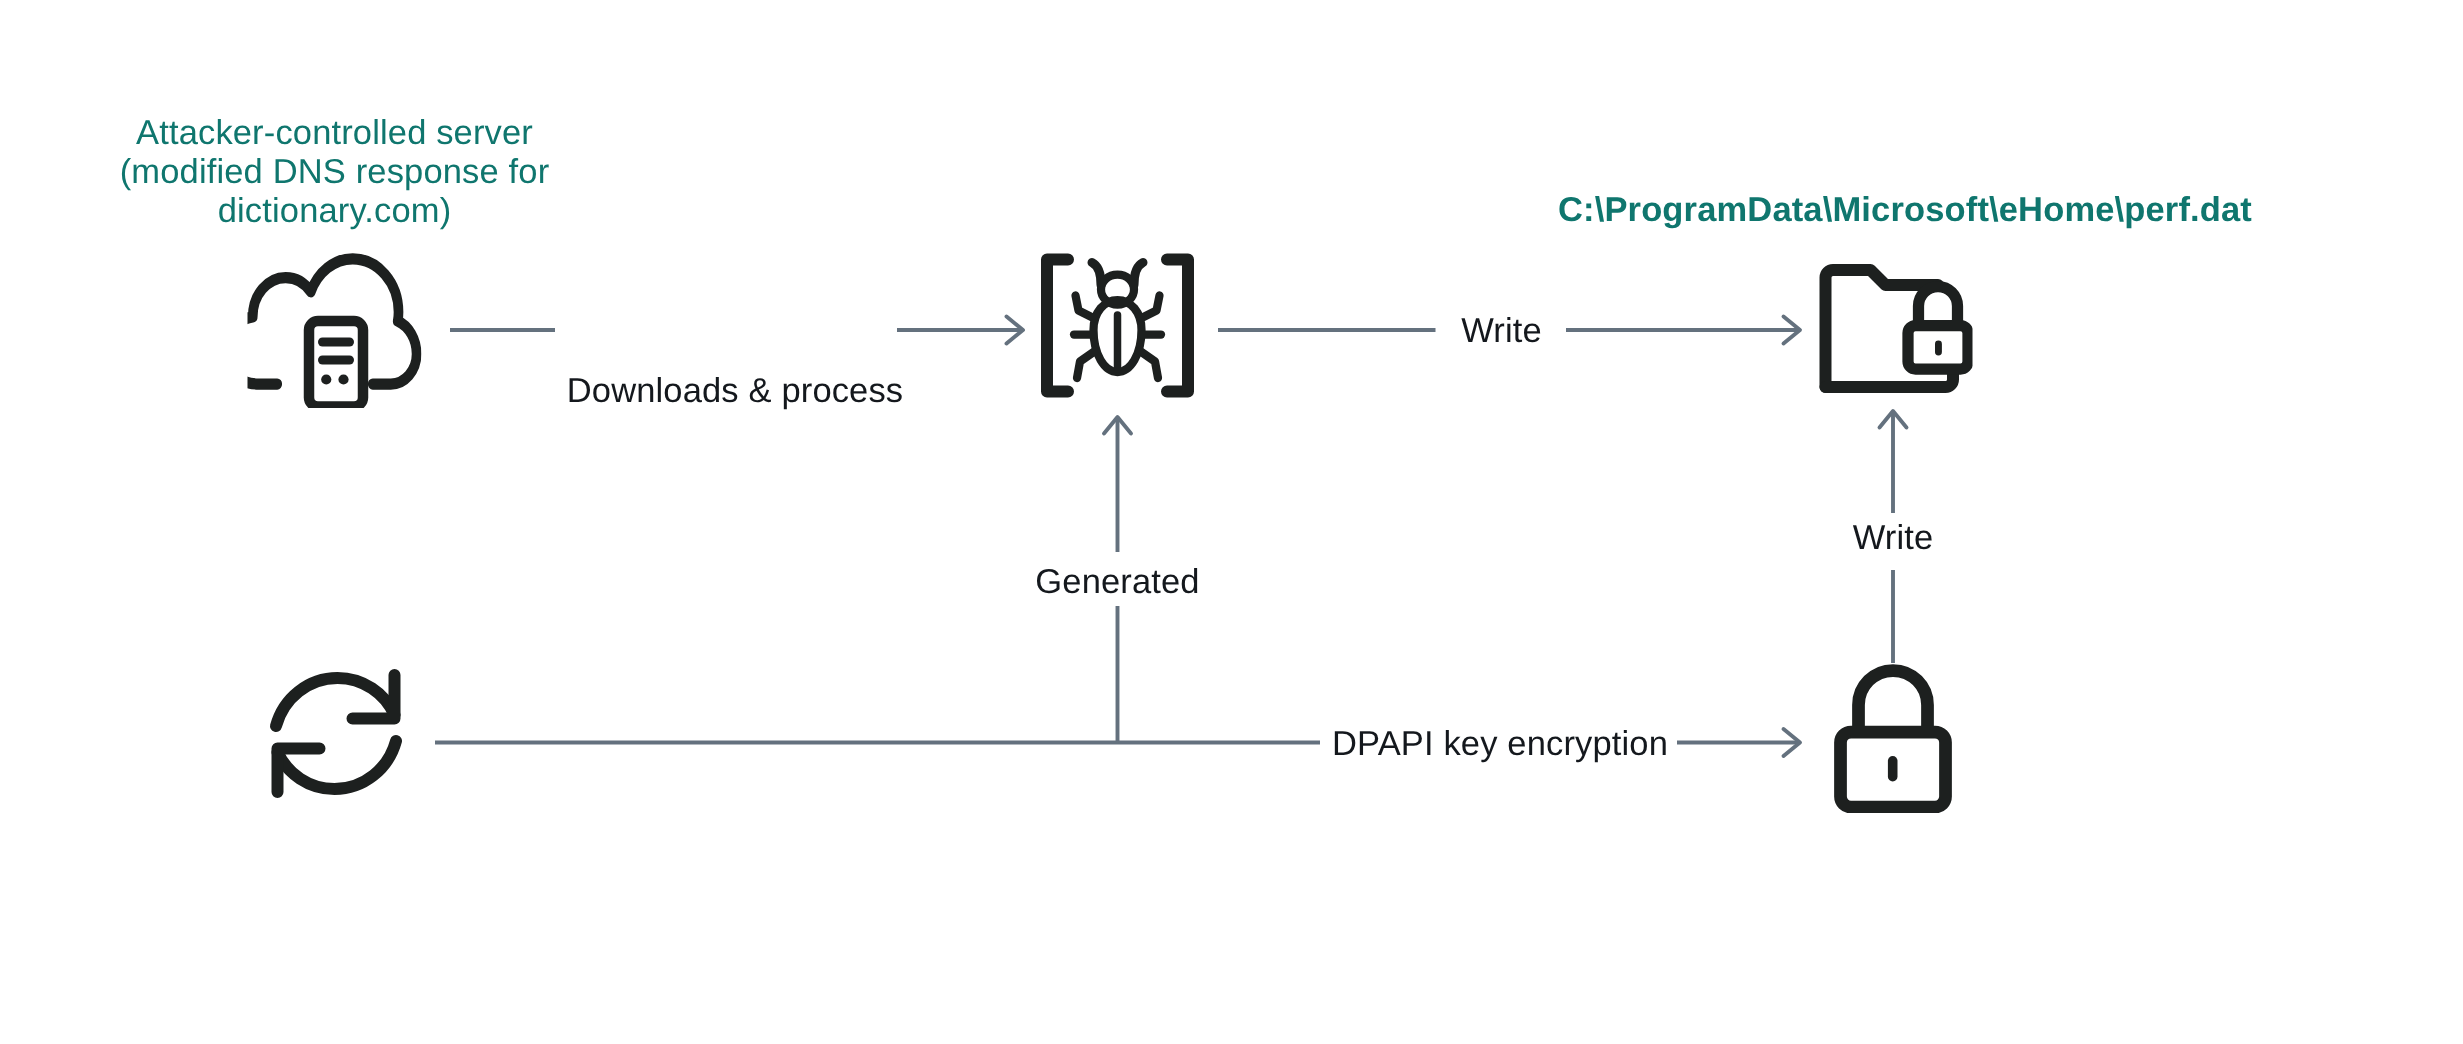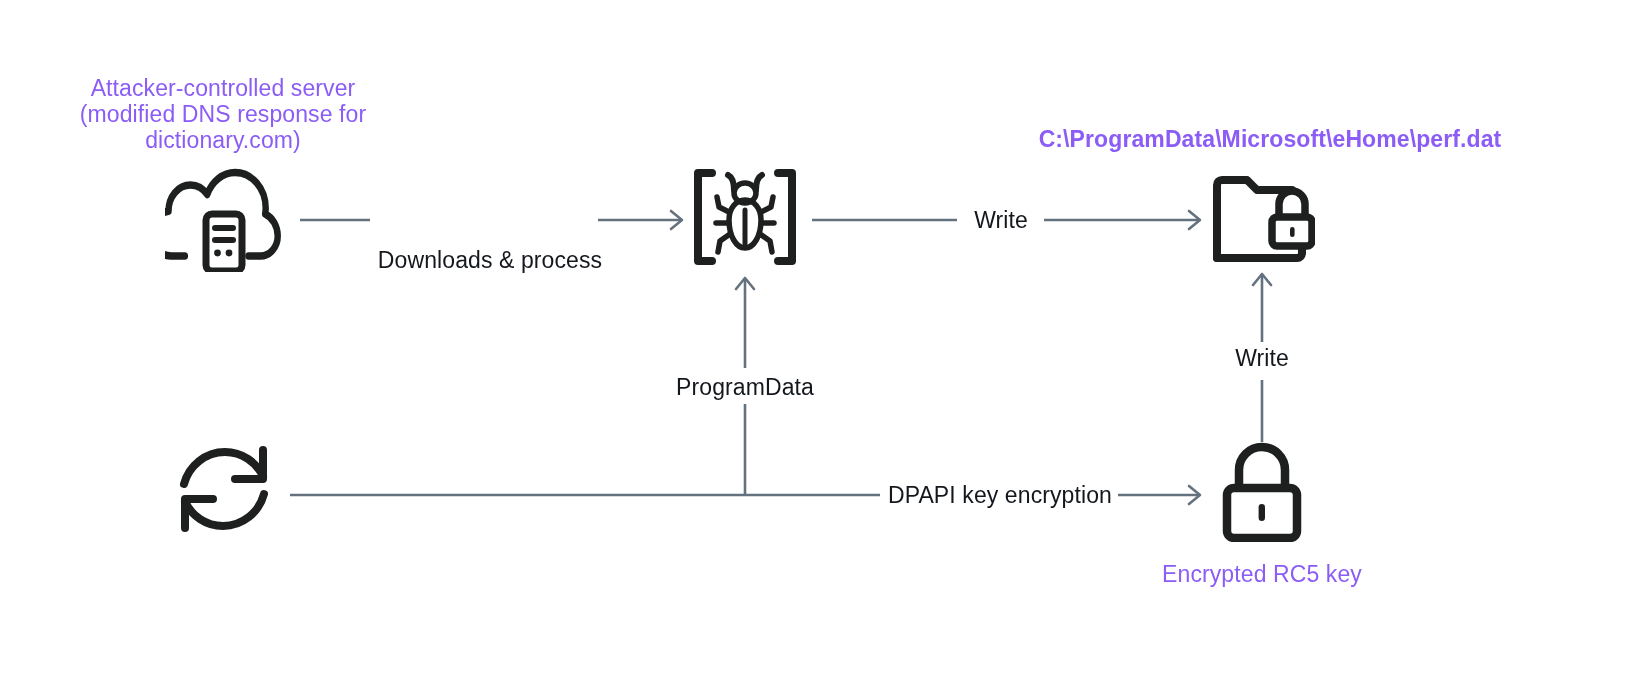--- a/index.html
+++ b/index.html
@@ -16,21 +16,21 @@
     width: 1642px;
     height: 696px;
     background: #ffffff;
     overflow: hidden;
   }
   .node-label {
     position: absolute;
     text-align: center;
     font-size: 23px;
     line-height: 1.12;
-    color: #8b5cf6;
+    color: #0f766e;
     letter-spacing: 0.1px;
     white-space: pre-line;
   }
   .edge-label {
     position: absolute;
     font-size: 23px;
     color: #14181d;
     text-align: center;
     letter-spacing: 0.1px;
     white-space: nowrap;
@@ -139,21 +139,21 @@
     </svg>
   </div>
 
   <div class="arrow" style="left:733px; top:276px; width:24px; height:218px;">
     <svg viewBox="0 0 24 218" fill="none" xmlns="http://www.w3.org/2000/svg">
       <line x1="12" y1="218" x2="12" y2="128" stroke="#64717e" stroke-width="2.6"></line>
       <line x1="12" y1="92" x2="12" y2="2" stroke="#64717e" stroke-width="2.6"></line>
       <path d="M3 13 L12 2 L21 13" stroke="#64717e" stroke-width="2.6" stroke-linecap="round" stroke-linejoin="round" fill="none"></path>
     </svg>
   </div>
-  <div class="edge-label" style="left:625px; top:374px; width:240px;">ProgramData</div>
+  <div class="edge-label" style="left:625px; top:374px; width:240px;">Generated</div>
 
   <div class="arrow" style="left:1250px; top:272px; width:24px; height:170px;">
     <svg viewBox="0 0 24 170" fill="none" xmlns="http://www.w3.org/2000/svg">
       <line x1="12" y1="170" x2="12" y2="108" stroke="#64717e" stroke-width="2.6"></line>
       <line x1="12" y1="70" x2="12" y2="2" stroke="#64717e" stroke-width="2.6"></line>
       <path d="M3 13 L12 2 L21 13" stroke="#64717e" stroke-width="2.6" stroke-linecap="round" stroke-linejoin="round" fill="none"></path>
     </svg>
   </div>
   <div class="edge-label" style="left:1218px; top:345px; width:88px;">Write</div>
 
@@ -177,15 +177,14 @@
   </div>
   <div class="edge-label" style="left:770px; top:482px; width:460px;">DPAPI key encryption</div>
 
   <div class="icon" style="left:1221px; top:442px; width:82px; height:100px;">
     <svg viewBox="0 0 82 100" fill="none" xmlns="http://www.w3.org/2000/svg">
       <path d="M18 47 L18 28 C18 15.3 28.3 5 41 5 C53.7 5 64 15.3 64 28 L64 47" stroke="#1d201f" stroke-width="8.5" stroke-linecap="round" fill="none"></path>
       <rect x="6" y="46" width="70" height="50" rx="7" stroke="#1d201f" stroke-width="8.5" fill="#ffffff"></rect>
       <rect x="37.6" y="62" width="6.4" height="17" rx="3.2" fill="#1d201f"></rect>
     </svg>
   </div>
-  <div class="node-label" style="left:1102px; top:562px; width:320px;">Encrypted RC5 key</div>
 
 </div>
 
 </body></html>

